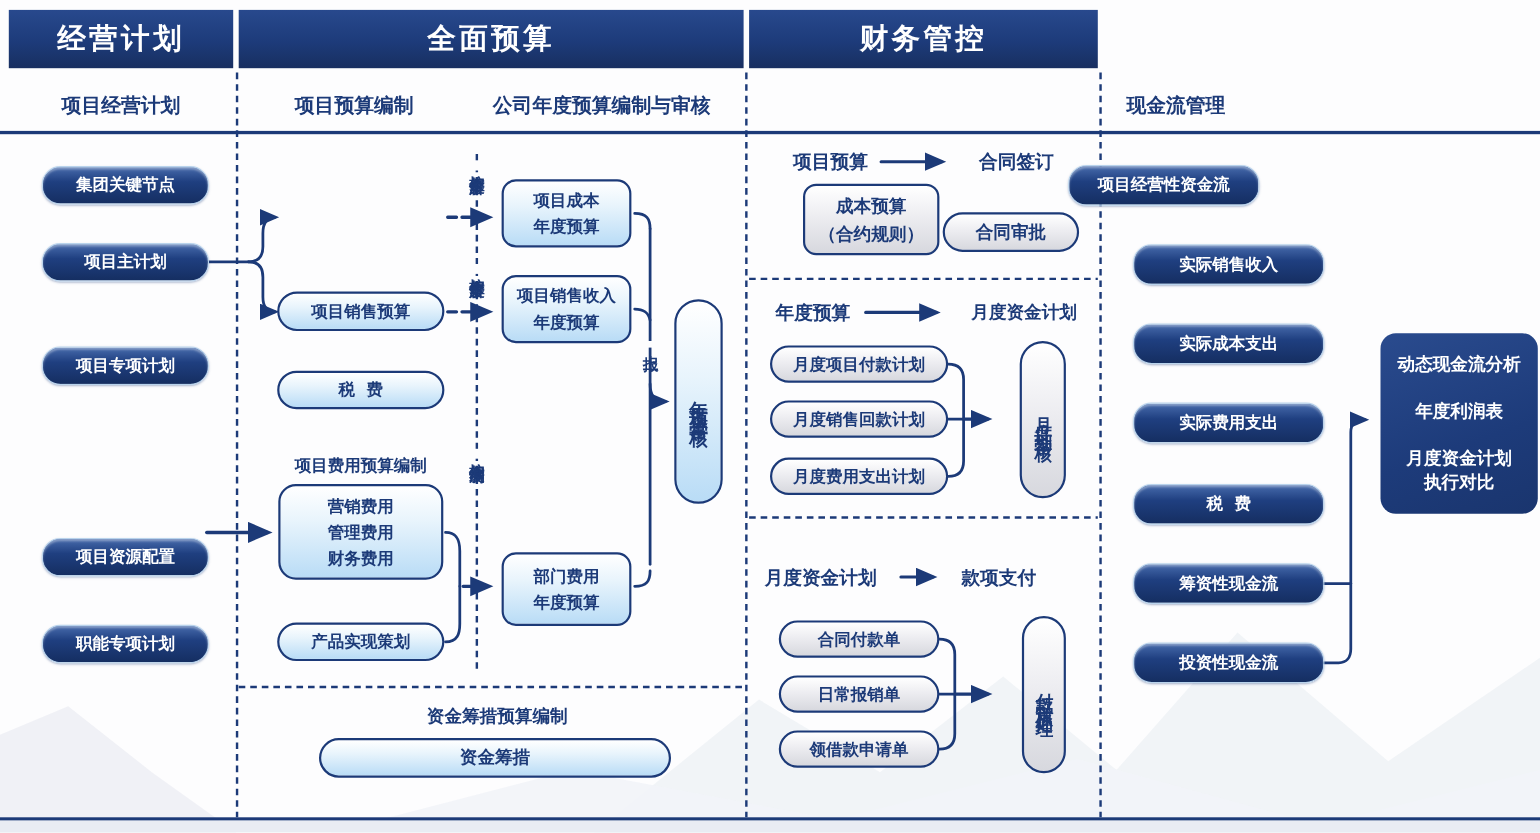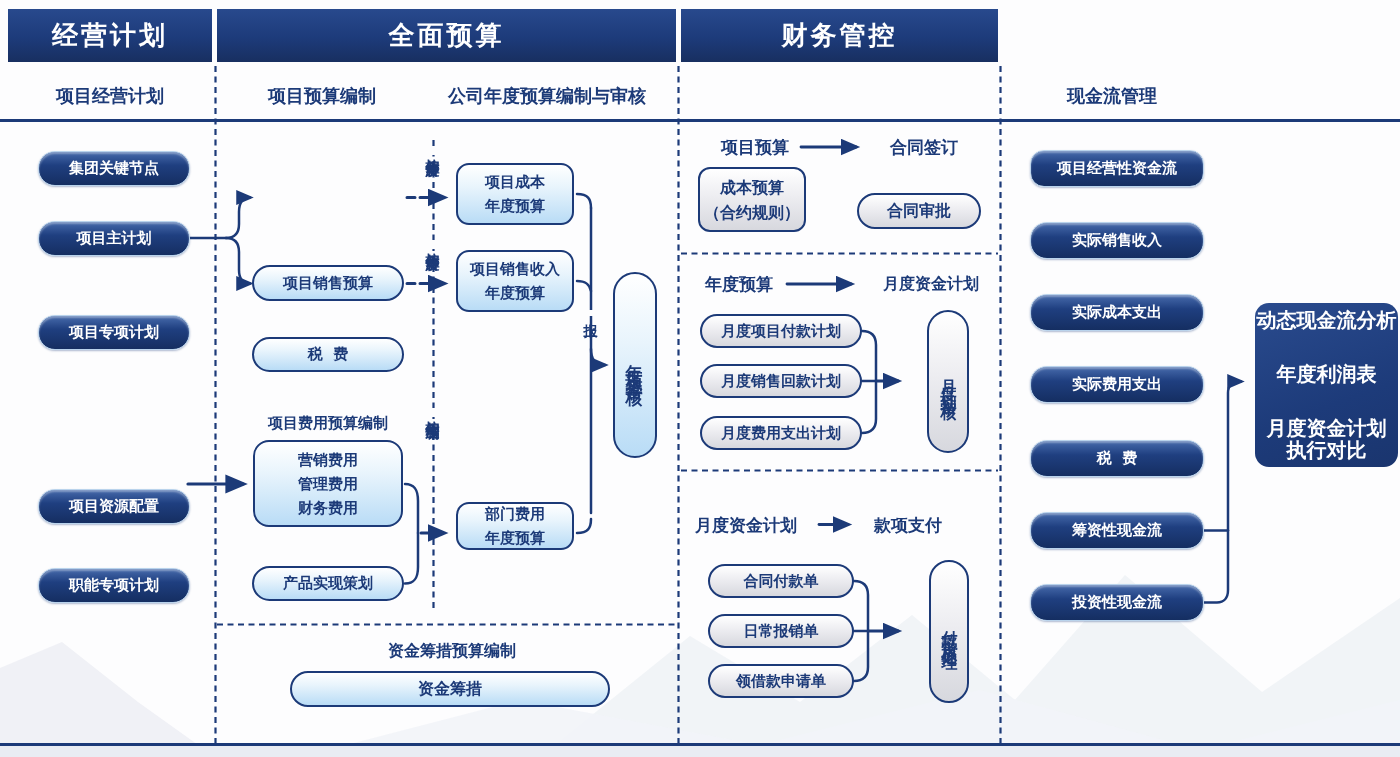--- a/index.html
+++ b/index.html
@@ -63,25 +63,25 @@
     position:absolute;font-size:15px;font-weight:bold;color:#1c3a78;
     display:flex;align-items:center;justify-content:center;white-space:pre;
   }
   .sec-label{
     position:absolute;height:22px;font-size:17px;font-weight:bold;color:#1c3a78;
     display:flex;align-items:center;justify-content:center;white-space:pre;
   }
   .box-navy{
     position:absolute;left:1255px;top:303px;width:143px;height:164px;border-radius:14px;
     background:linear-gradient(160deg,#2a4b8e 0%,#1d3b7a 60%,#1a356e 100%);
-    color:#fff;font-size:20px;font-weight:bold;text-align:center;
+    color:#fff;font-size:16px;font-weight:bold;text-align:center;
     display:flex;flex-direction:column;align-items:center;justify-content:center;
     line-height:22px;box-sizing:border-box;
   }
-  .box-navy .gap{margin-top:32px;}
+  .box-navy .gap{margin-top:21px;}
   svg{position:absolute;left:0;top:0;}
 </style>
 </head>
 <body>
 
 <div id="canvas">
 
   <svg width="1400" height="757">
     <polygon points="0,757 0,668 62,642 138,702 215,757" fill="#edeff4" opacity="0.85"></polygon>
     <polygon points="540,757 690,636 800,702 912,615 1015,700 1125,575 1262,692 1400,598 1400,757" fill="#eef1f5" opacity="0.8"></polygon>
@@ -137,21 +137,21 @@
     </g>
   </svg>
 
   <div class="banner" style="left:8px;width:204px;">经营计划</div>
   <div class="banner" style="left:217px;width:459px;">全面预算</div>
   <div class="banner" style="left:681px;width:317px;">财务管控</div>
 
   <div class="subhead" style="left:8px;width:204px;">项目经营计划</div>
   <div class="subhead" style="left:227px;width:190px;">项目预算编制</div>
   <div class="subhead" style="left:431px;width:232px;">公司年度预算编制与审核</div>
-  <div class="subhead" style="left:1012px;width:200px;">现金流管理</div>
+  <div class="subhead" style="left:969px;width:200px;">现金流管理</div>
 
   <div class="hline" style="top:119px;"></div>
   <div class="hline" style="top:743px;"></div>
   <div class="band"></div>
 
   <div class="pill-dark" style="top:151px;">集团关键节点</div>
   <div class="pill-dark" style="top:221px;">项目主计划</div>
   <div class="pill-dark" style="top:315px;">项目专项计划</div>
   <div class="pill-dark" style="top:489px;">项目资源配置</div>
   <div class="pill-dark" style="top:568px;">职能专项计划</div>
@@ -167,57 +167,57 @@
   <div class="pill-light" style="left:252px;top:566px;width:152px;height:35px;">产品实现策划</div>
 
   <div class="box-light" style="left:456px;top:163px;width:118px;height:62px;">
     <span>项目成本</span>
     <span>年度预算</span>
   </div>
   <div class="box-light" style="left:456px;top:250px;width:118px;height:62px;">
     <span>项目销售收入</span>
     <span>年度预算</span>
   </div>
-  <div class="box-light" style="left:456px;top:502px;width:118px;height:48px;">
+  <div class="box-light" style="left:456px;top:502px;width:118px;height:67px;">
     <span>部门费用</span>
     <span>年度预算</span>
   </div>
   <div class="pill-light vert" style="left:613px;top:272px;width:44px;height:186px;border-radius:22px;">年度预算审核</div>
 
   <div class="vlabel" style="left:423px;top:146px;">按年度分解</div>
   <div class="vlabel" style="left:423px;top:240px;">按年度分解</div>
   <div class="vlabel" style="left:423px;top:408px;">按年度编制</div>
   <div class="vlabel" style="left:581px;top:310px;">上报</div>
 
   <div class="label" style="left:342px;top:640px;width:220px;height:22px;font-size:16px;">资金筹措预算编制</div>
   <div class="pill-light" style="left:290px;top:671px;width:320px;height:36px;font-size:16px;">资金筹措</div>
 
   <div class="sec-label" style="left:702px;top:136px;width:106px;">项目预算</div>
   <div class="sec-label" style="left:871px;top:136px;width:106px;">合同签订</div>
-  <div class="box-gray" style="left:698px;top:167px;width:108px;height:65px;">
+  <div class="box-gray" style="left:730px;top:167px;width:124px;height:65px;">
     <span>成本预算</span>
     <span>（合约规则）</span>
   </div>
   <div class="pill-gray" style="left:857px;top:193px;width:124px;height:36px;font-size:16px;">合同审批</div>
 
   <div class="sec-label" style="left:686px;top:273px;width:106px;">年度预算</div>
   <div class="sec-label" style="left:872px;top:273px;width:118px;font-size:16px;">月度资金计划</div>
   <div class="pill-gray" style="left:700px;top:314px;width:162px;height:34px;">月度项目付款计划</div>
   <div class="pill-gray" style="left:700px;top:364px;width:162px;height:34px;">月度销售回款计划</div>
   <div class="pill-gray" style="left:700px;top:416px;width:162px;height:34px;">月度费用支出计划</div>
   <div class="pill-gray vert" style="left:927px;top:310px;width:42px;height:143px;border-radius:21px;font-size:16px;">月度计划审核</div>
 
   <div class="sec-label" style="left:686px;top:514px;width:120px;">月度资金计划</div>
   <div class="sec-label" style="left:855px;top:514px;width:106px;">款项支付</div>
   <div class="pill-gray" style="left:708px;top:564px;width:146px;height:34px;">合同付款单</div>
   <div class="pill-gray" style="left:708px;top:614px;width:146px;height:34px;">日常报销单</div>
   <div class="pill-gray" style="left:708px;top:664px;width:146px;height:34px;">领借款申请单</div>
   <div class="pill-gray vert" style="left:929px;top:560px;width:40px;height:143px;border-radius:20px;font-size:16px;">付款审核处理</div>
 
-  <div class="pill-dark" style="left:1030px;top:150px;width:172px;height:35px;border-radius:14px;">项目经营性资金流</div>
+  <div class="pill-dark" style="left:971px;top:150px;width:172px;height:35px;">项目经营性资金流</div>
   <div class="pill-dark" style="left:1030px;top:222px;width:172px;height:35px;">实际销售收入</div>
   <div class="pill-dark" style="left:1030px;top:294px;width:172px;height:35px;">实际成本支出</div>
   <div class="pill-dark" style="left:1030px;top:366px;width:172px;height:35px;">实际费用支出</div>
   <div class="pill-dark" style="left:1030px;top:440px;width:172px;height:35px;">税  费</div>
   <div class="pill-dark" style="left:1030px;top:512px;width:172px;height:35px;">筹资性现金流</div>
   <div class="pill-dark" style="left:1030px;top:584px;width:172px;height:35px;">投资性现金流</div>
 
   <div class="box-navy">
     <span>动态现金流分析</span>
     <span class="gap">年度利润表</span>

